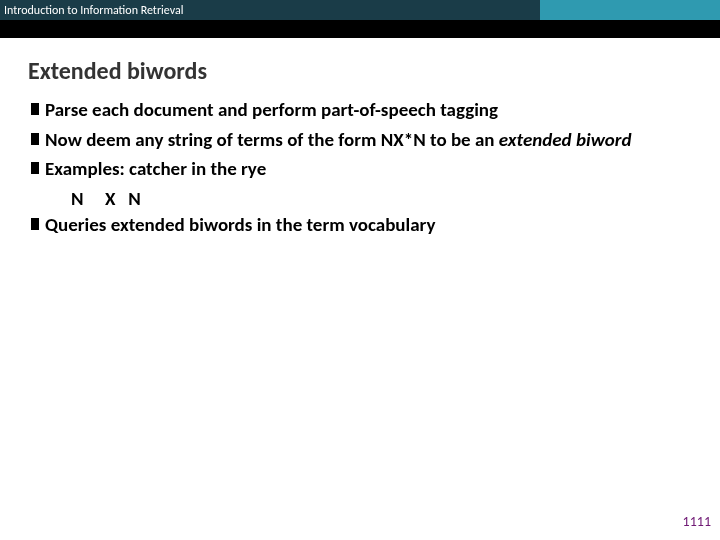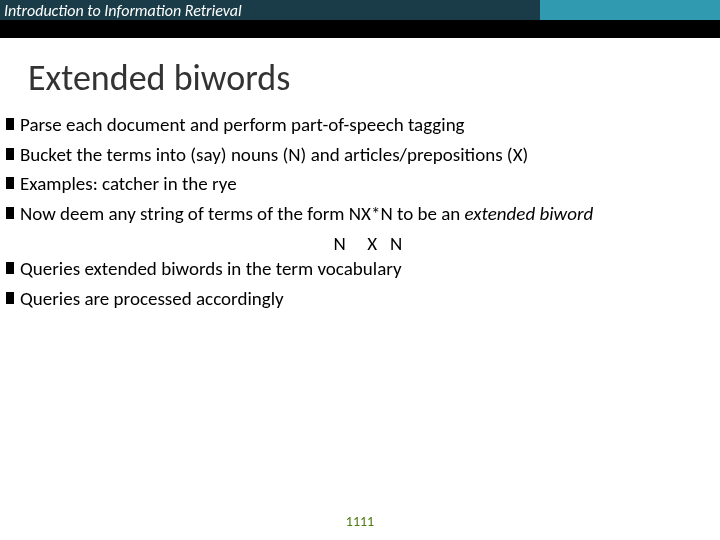--- a/index.html
+++ b/index.html
@@ -20,73 +20,73 @@
   }
   .header-dark {
     flex: 0 0 540px;
     height: 100%;
     background: #1a3c48;
     display: flex;
     align-items: center;
   }
   .header-text {
     color: #fff;
-    font-style: italic;
-    font-size: 16px;
+    font-size: 12px;
     padding-left: 4px;
     font-family: Calibri, Arial, sans-serif;
   }
   .header-cyan {
     flex: 1;
     height: 100%;
     background: #2f9ab0;
   }
   .black-band {
     width: 100%;
     height: 18px;
     background: #000;
   }
   .title {
-    font-size: 36px;
+    font-size: 24px;
     color: #333;
     padding: 18px 0 12px 28px;
-    font-weight: 400;
+    font-weight: 700;
   }
   .content {
-    padding: 0 30px 0 20px;
+    padding: 0 30px 0 45px;
     font-size: 19px;
     color: #000;
     line-height: 1.35;
+    font-weight: bold;
   }
   .bullet-line {
     position: relative;
     margin-bottom: 4px;
   }
   .bullet {
     position: absolute;
     left: -14px;
     top: 6px;
     width: 8px;
     height: 12px;
     background: #000;
   }
   .italic { font-style: italic; }
   .indent1 { padding-left: 85px; }
   .indent1b { padding-left: 16px; }
-  .indent2 { padding-left: 26px; text-align: center; }
+  .indent2 { padding-left: 26px; }
   .footer {
     position: absolute;
     bottom: 10px;
     left: 0;
     width: 100%;
     display: flex;
-    justify-content: center;
+    justify-content: flex-end;
     padding: 0 9px;
     font-size: 14px;
-    color: #4d7c0f;
+    color: #701a75;
   }
 </style>
 </head>
 <body>
 
 <div class="header-bar">
   <div class="header-dark">
     <span class="header-text">Introduction to Information Retrieval</span>
   </div>
   <div class="header-cyan"></div>
@@ -97,45 +97,40 @@
 
 <div class="content">
 
   <div class="bullet-line">
     <span class="bullet"></span>
     <span>Parse each document and perform part-of-speech tagging</span>
   </div>
 
   <div class="bullet-line">
     <span class="bullet"></span>
-    <span>Bucket the terms into (say) nouns (N) and articles/prepositions (X)</span>
+  </div>
+
+  <div class="bullet-line">
+    <span class="bullet"></span>
+    <span>Now deem any string of terms of the form NX*N to be an </span><span class="italic">extended biword</span>
   </div>
 
   <div class="bullet-line">
     <span class="bullet"></span>
     <span>Examples: catcher in  the rye</span>
-  </div>
-
-  <div class="bullet-line">
-    <span class="bullet"></span>
-    <span>Now deem any string of terms of the form NX*N to be an </span><span class="italic">extended biword</span>
   </div>
 
 
 
   <div class="indent2"><span style="white-space:pre">N     X   N</span></div>
 
   <div class="bullet-line">
     <span class="bullet"></span>
     <span>Queries extended biwords in the term vocabulary</span>
   </div>
 
-  <div class="bullet-line">
-    <span class="bullet"></span>
-    <span>Queries are processed accordingly</span>
-  </div>
 
 </div>
 
 <div class="footer">
   <span>11</span>
   <span>11</span>
 </div>
 
 </body></html>

